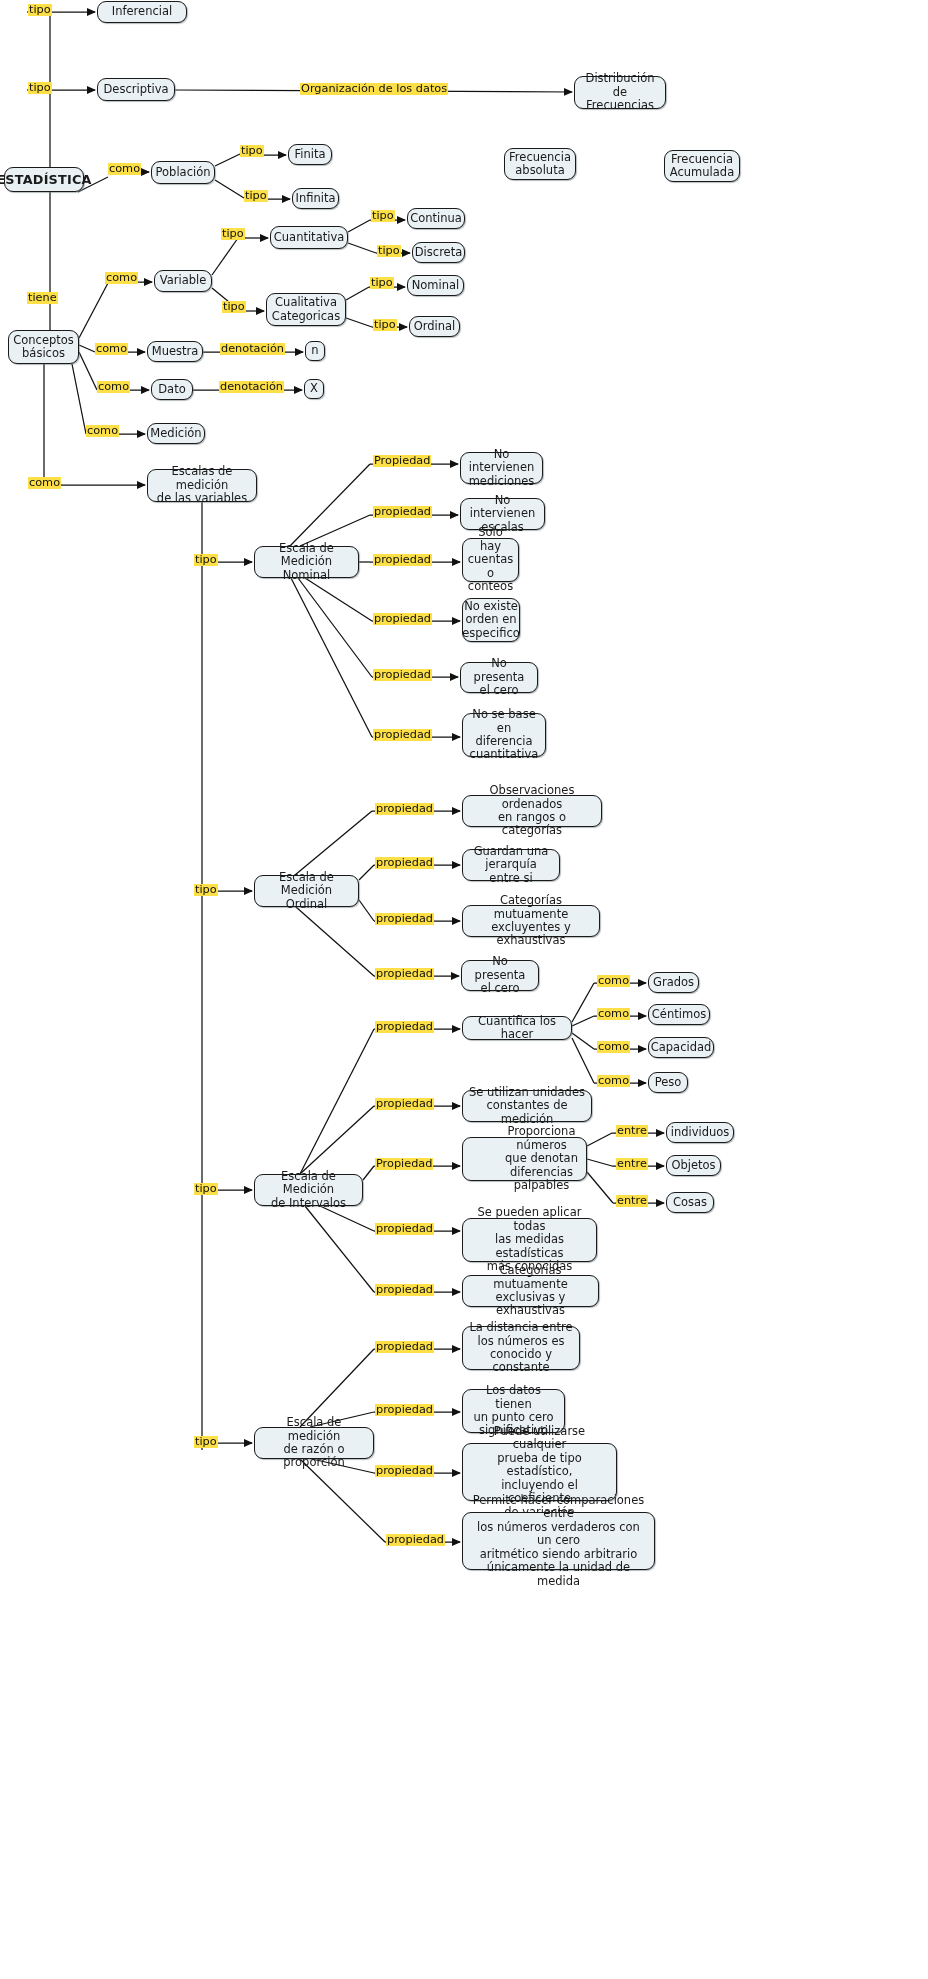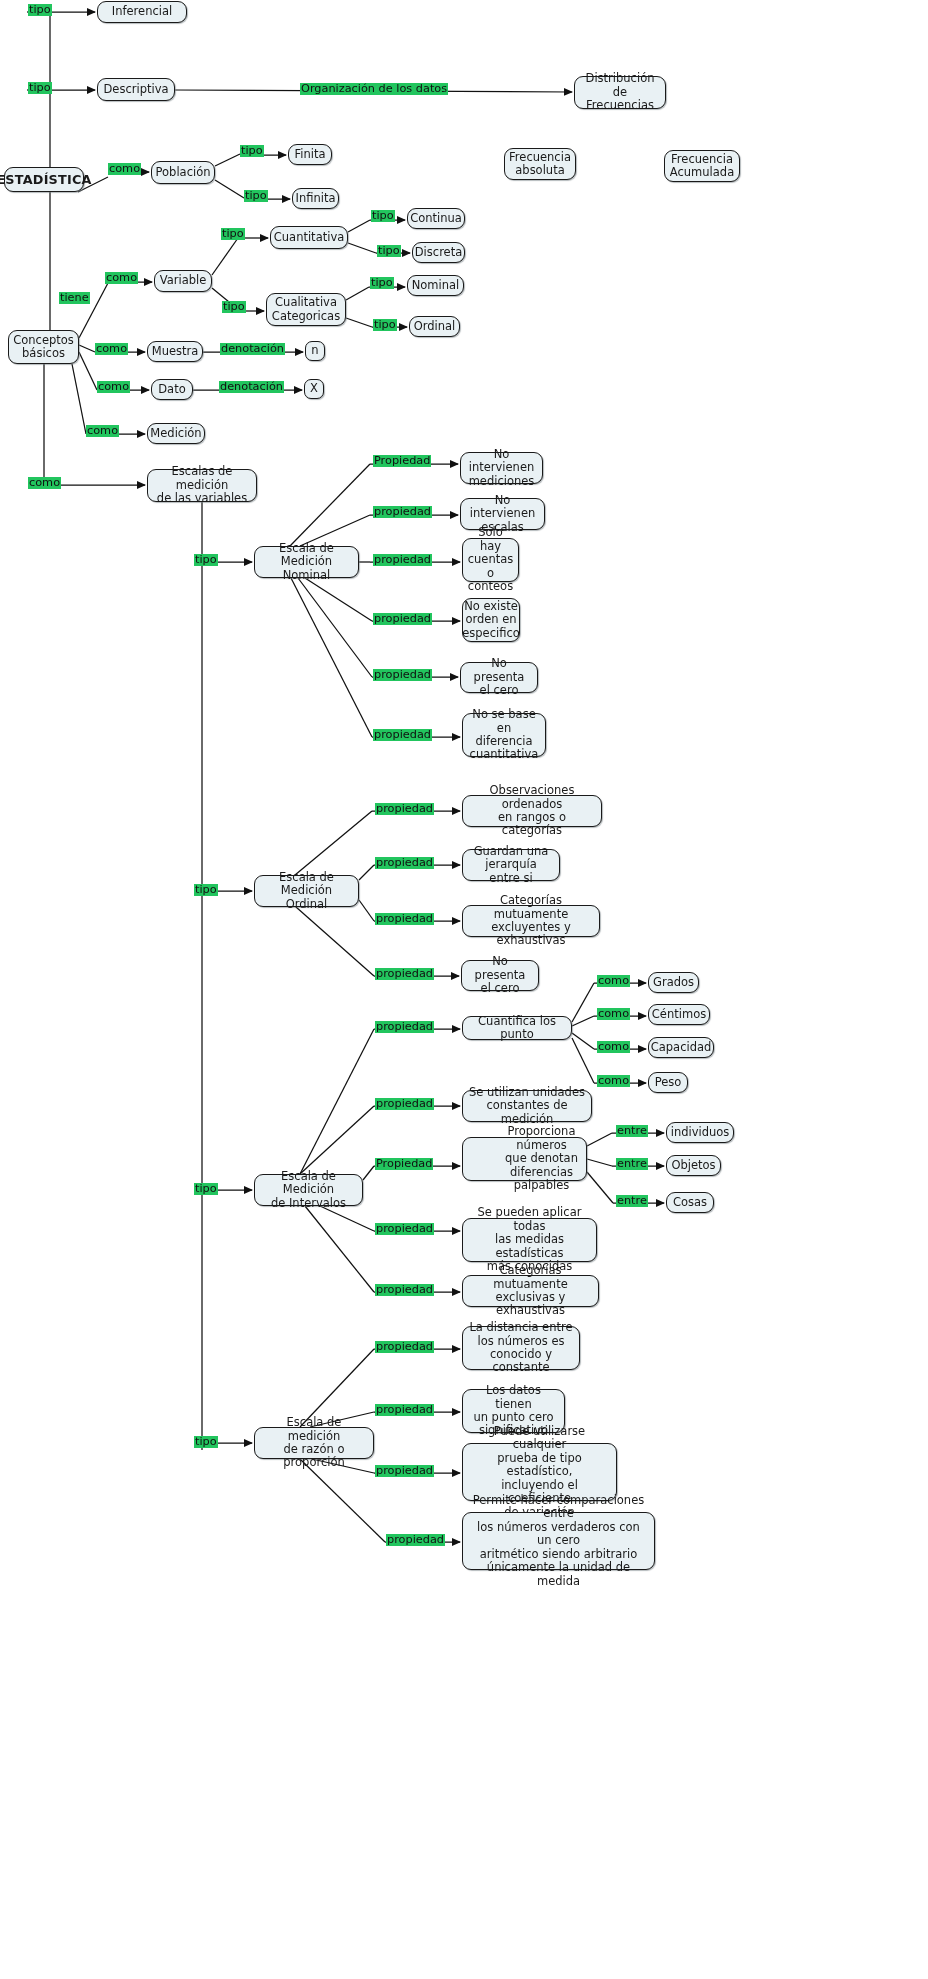--- a/index.html
+++ b/index.html
@@ -22,21 +22,21 @@
     white-space:pre-line;
   }
   .node.root{font-weight:bold;font-size:12.8px;letter-spacing:.2px;}
   .node.tiny{border-radius:7px;}
   .elabel{
     position:absolute;
     color:#111;
     font-size:11.3px;
     line-height:12px;
     white-space:nowrap;
-    background:#22c55e;
+    background:#fde047;
     padding:0 1px;
   }
 </style>
 </head>
 <body>
 
 <div id="map-wrap">
 
   <svg id="edges" viewBox="0 0 928 1979">
     <defs>
@@ -216,21 +216,21 @@
       <div class="node" style="left: 254px; top: 875px; width: 105px; height: 32px;">Escala de
 Medición Ordinal</div>
       <div class="node" style="left: 462px; top: 795px; width: 140px; height: 32px;">Observaciones ordenados
 en rangos o categorías</div>
       <div class="node" style="left: 462px; top: 849px; width: 98px; height: 32px;">Guardan una
 jerarquía entre si</div>
       <div class="node" style="left: 462px; top: 905px; width: 138px; height: 32px;">Categorías mutuamente
 excluyentes y exhaustivas</div>
       <div class="node" style="left: 461px; top: 960px; width: 78px; height: 31px;">No presenta
 el cero</div>
-      <div class="node" style="left: 462px; top: 1016px; width: 110px; height: 24px;">Cuantifica los punto</div>
+      <div class="node" style="left: 462px; top: 1016px; width: 110px; height: 24px;">Cuantifica los hacer</div>
       <div class="node" style="left: 648px; top: 972px; width: 51px; height: 21px;">Grados</div>
       <div class="node" style="left: 648px; top: 1004px; width: 62px; height: 21px;">Céntimos</div>
       <div class="node" style="left: 648px; top: 1037px; width: 66px; height: 21px;">Capacidad</div>
       <div class="node" style="left: 648px; top: 1072px; width: 40px; height: 21px;">Peso</div>
       <div class="node" style="left: 254px; top: 1174px; width: 109px; height: 32px;">Escala de Medición
 de Intervalos</div>
       <div class="node" style="left: 462px; top: 1090px; width: 130px; height: 32px;">Se utilizan unidades
 constantes de medición</div>
       <div class="node" style="left: 462px; top: 1137px; width: 125px; height: 44px; padding-left: 40px;">Proporciona números
 que denotan
@@ -260,21 +260,21 @@
 aritmético siendo arbitrario
 únicamente la unidad de medida</div>
     </div>
   <div id="labels-layer">
       <div class="elabel" style="left: 28px; top: 4px;">tipo</div>
       <div class="elabel" style="left: 28px; top: 82px;">tipo</div>
       <div class="elabel" style="left: 300px; top: 83px;">Organización de los datos</div>
       <div class="elabel" style="left: 108px; top: 163px;">como</div>
       <div class="elabel" style="left: 240px; top: 145px;">tipo</div>
       <div class="elabel" style="left: 244px; top: 190px;">tipo</div>
-      <div class="elabel" style="left: 27px; top: 292px; margin-left: 32px;">tiene</div>
+      <div class="elabel" style="left: 27px; top: 292px;">tiene</div>
       <div class="elabel" style="left: 105px; top: 272px;">como</div>
       <div class="elabel" style="left: 221px; top: 228px;">tipo</div>
       <div class="elabel" style="left: 222px; top: 301px;">tipo</div>
       <div class="elabel" style="left: 371px; top: 210px;">tipo</div>
       <div class="elabel" style="left: 377px; top: 245px;">tipo</div>
       <div class="elabel" style="left: 370px; top: 277px;">tipo</div>
       <div class="elabel" style="left: 373px; top: 319px;">tipo</div>
       <div class="elabel" style="left: 95px; top: 343px;">como</div>
       <div class="elabel" style="left: 220px; top: 343px;">denotación</div>
       <div class="elabel" style="left: 97px; top: 381px;">como</div>

